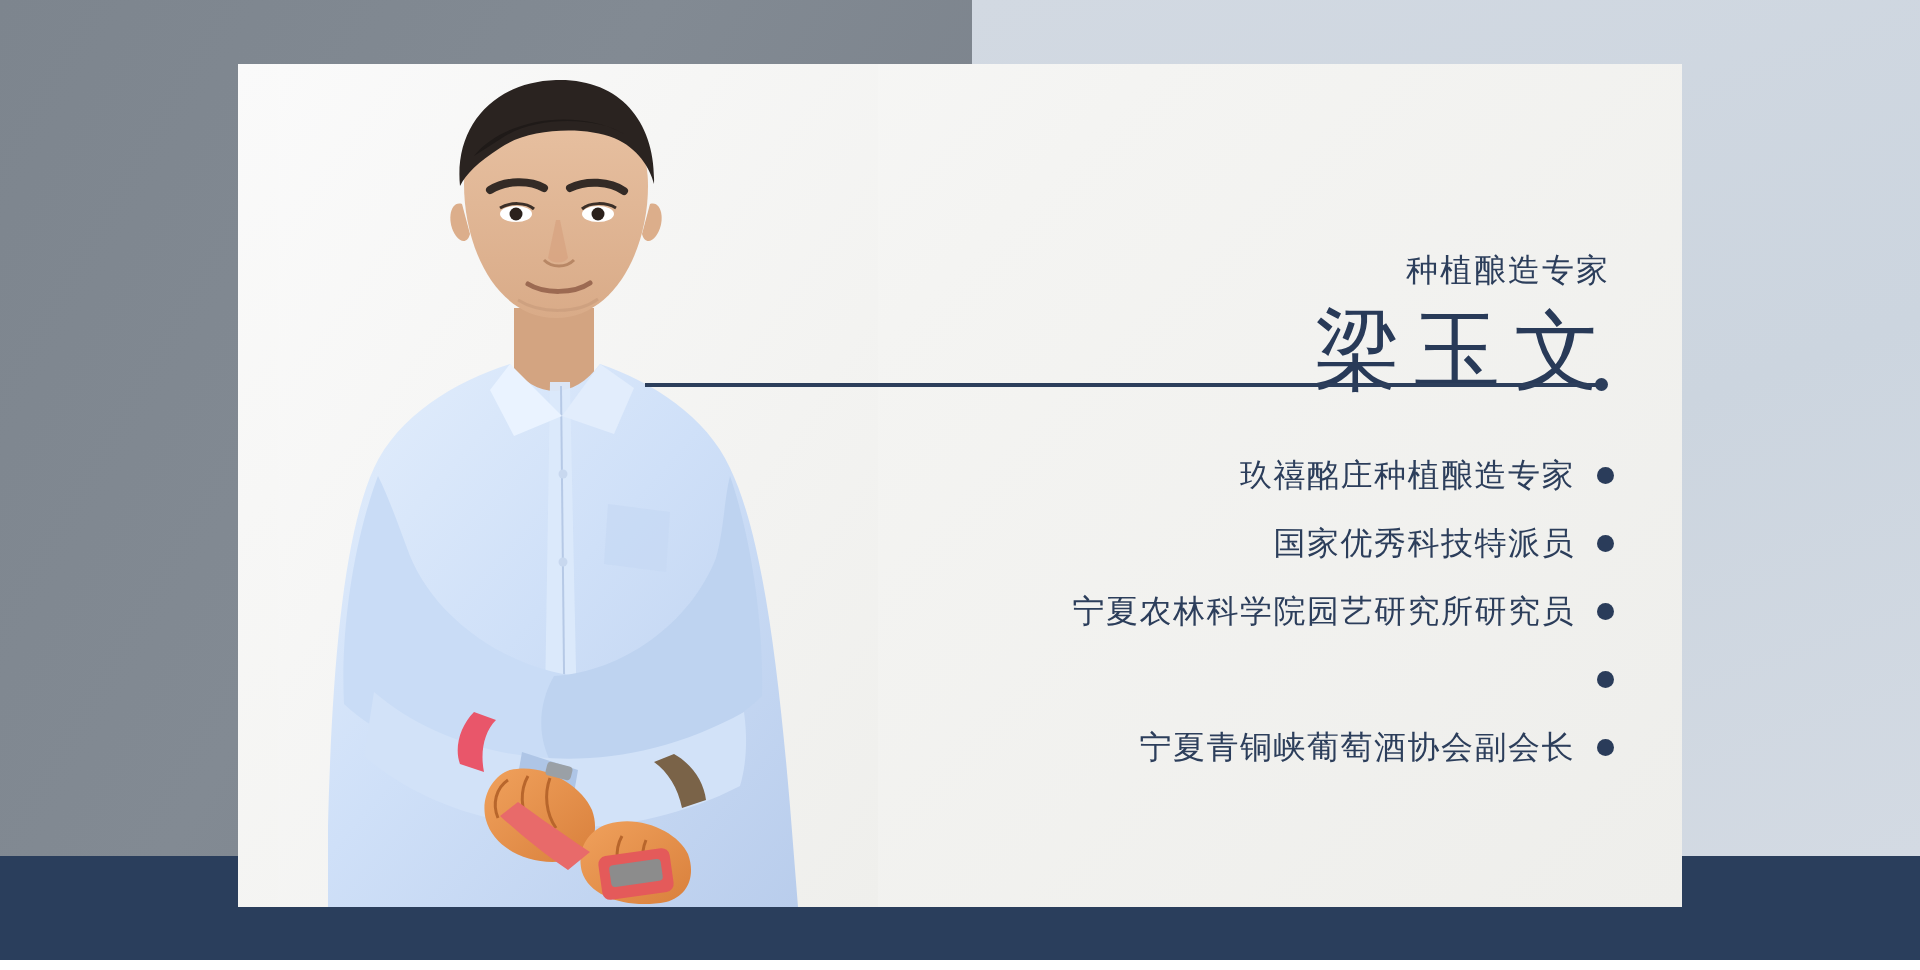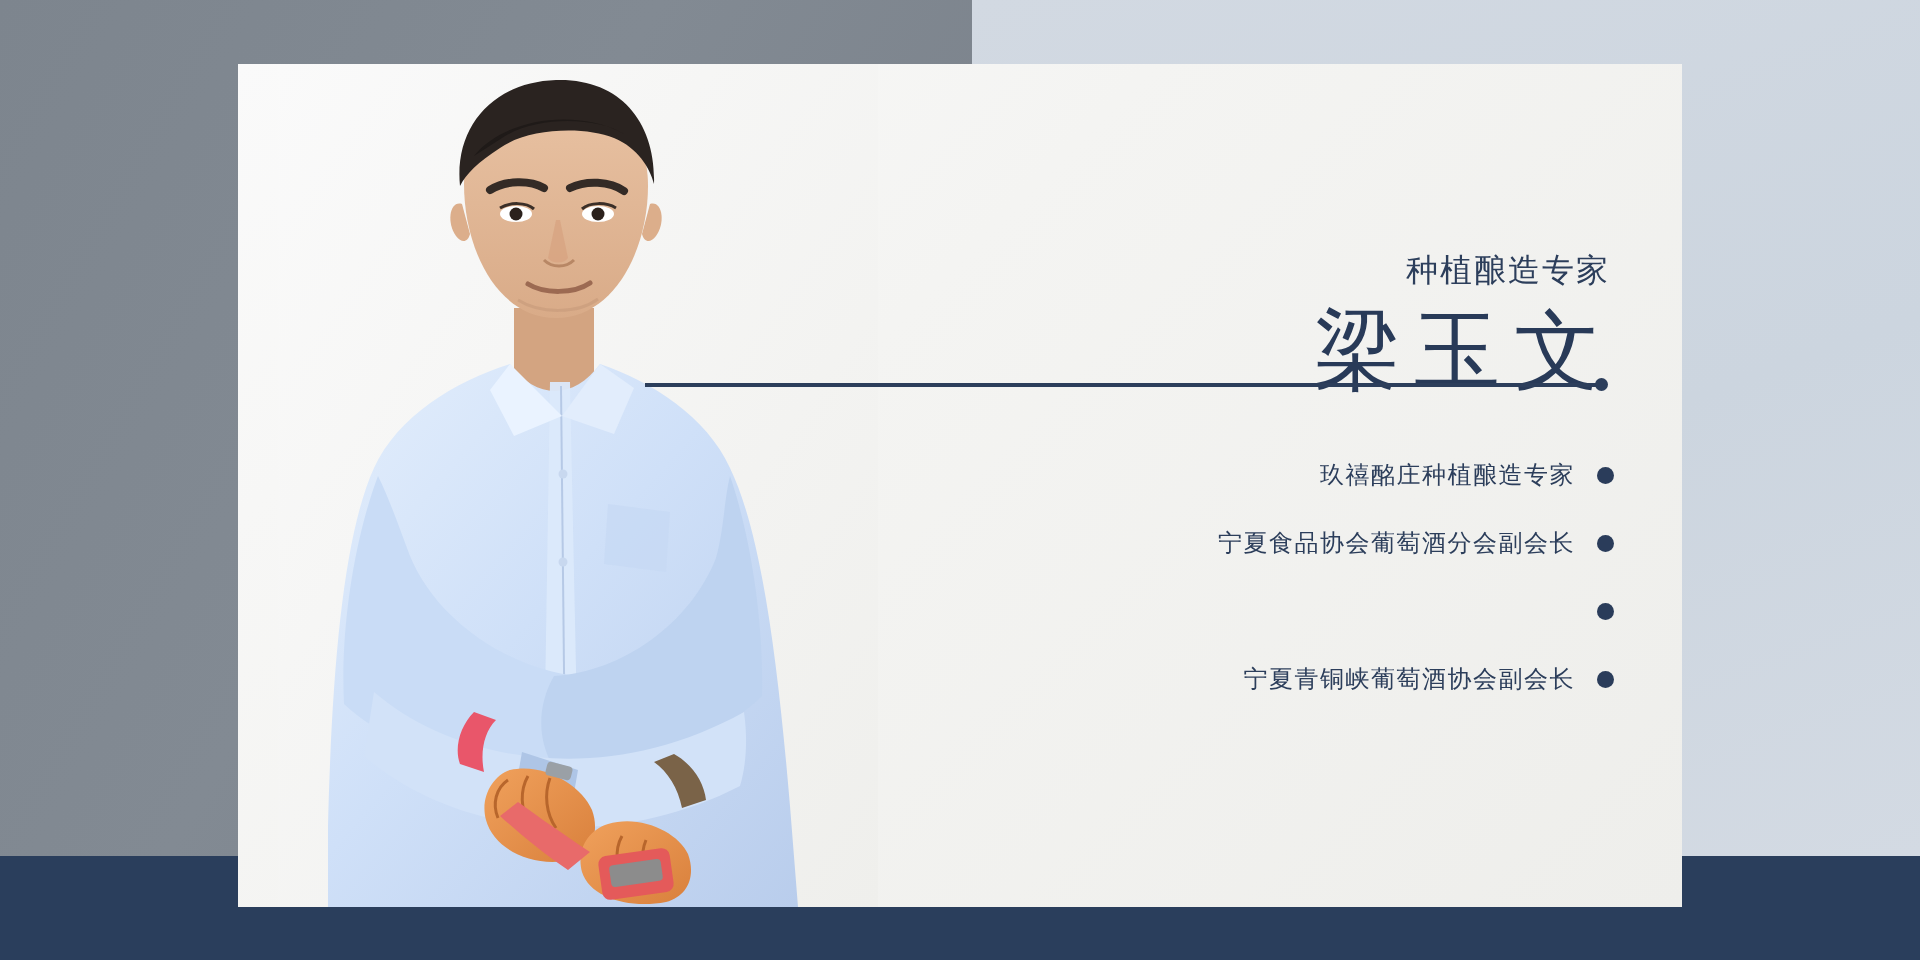--- a/index.html
+++ b/index.html
@@ -147,21 +147,21 @@
   }
   .cred-row {
     display: flex;
     align-items: center;
     justify-content: flex-end;
     height: 54px;
     margin-bottom: 14px;
   }
   .cred-row:last-child { margin-bottom: 0; }
   .cred-text {
-    font-size: 24px;
+    font-size: 32px;
     line-height: 1;
     letter-spacing: 1.5px;
     color: #2c3e5b;
     white-space: nowrap;
     font-family: "Liberation Sans", "DejaVu Sans", sans-serif;
   }
   .cred-bullet {
     width: 17px;
     height: 17px;
     border-radius: 50%;
@@ -314,21 +314,25 @@
       <div class="rule"></div>
       <div class="dot"></div>
     </div>
 
     <div class="creds">
       <div class="cred-row">
         <span class="cred-text">玖禧酩庄种植酿造专家</span>
         <span class="cred-bullet"></span>
       </div>
       <div class="cred-row">
-        <span class="cred-text">宁夏食品协会葡萄酒分会副会长</span>
+        <span class="cred-text">国家优秀科技特派员</span>
+        <span class="cred-bullet"></span>
+      </div>
+      <div class="cred-row">
+        <span class="cred-text">宁夏农林科学院园艺研究所研究员</span>
         <span class="cred-bullet"></span>
       </div>
       <div class="cred-row">
         <span class="cred-bullet"></span>
       </div>
       <div class="cred-row">
         <span class="cred-text">宁夏青铜峡葡萄酒协会副会长</span>
         <span class="cred-bullet"></span>
       </div>
     </div>

